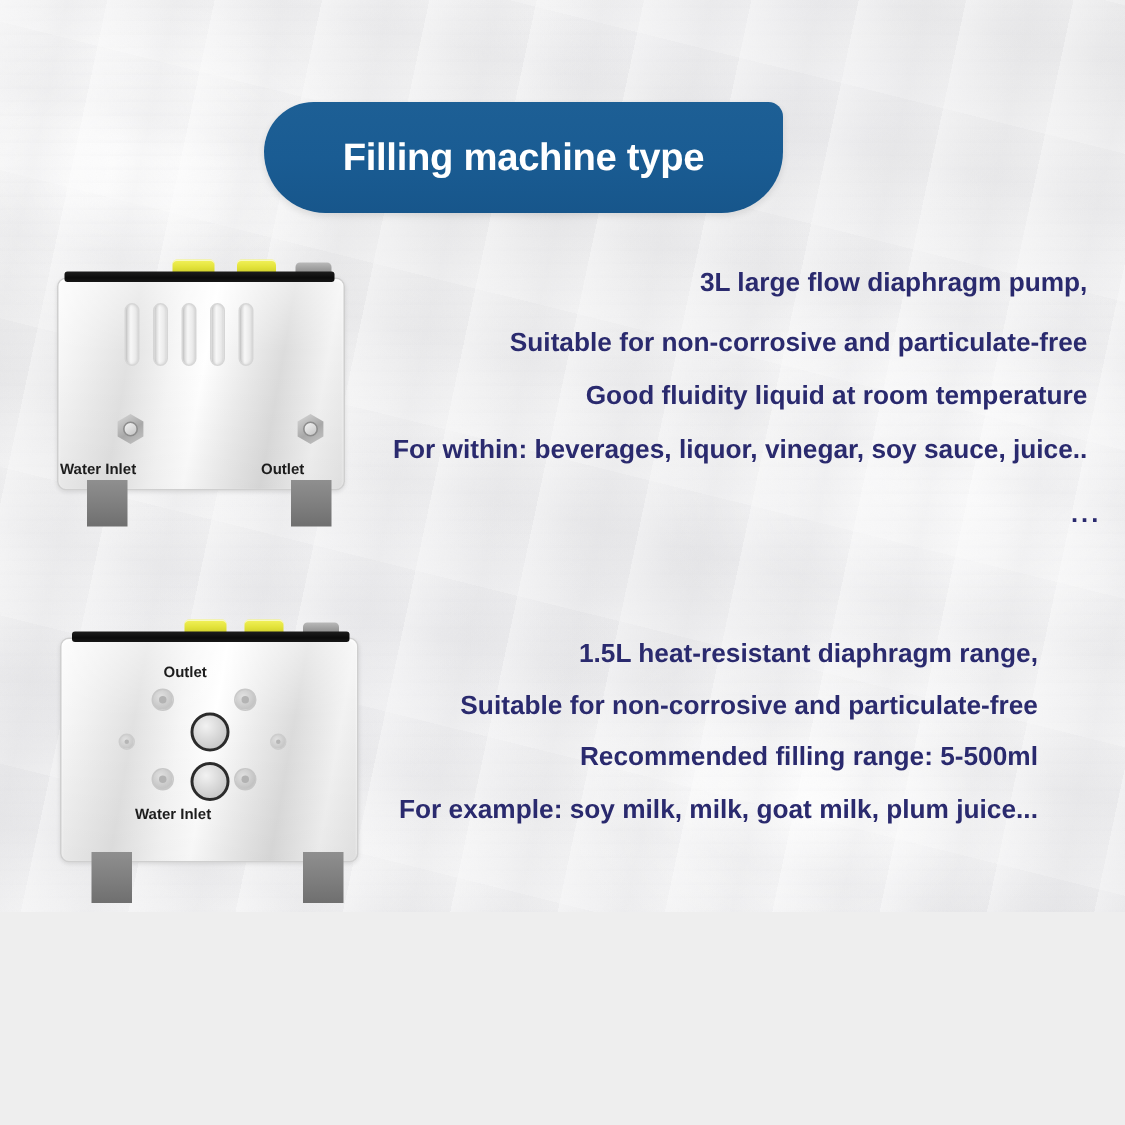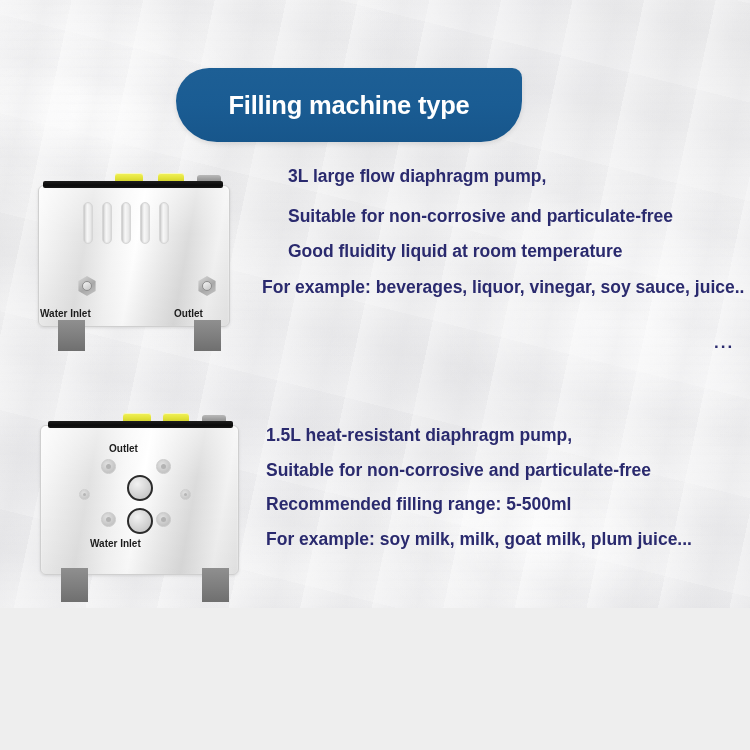--- a/index.html
+++ b/index.html
@@ -19,20 +19,21 @@
     width: 750px;
     height: 608px;
     overflow: hidden;
     background:
       radial-gradient(ellipse 220px 160px at 12% 18%, rgba(255,255,255,0.85), rgba(255,255,255,0) 70%),
       radial-gradient(ellipse 260px 190px at 68% 9%, rgba(236,236,238,0.9), rgba(255,255,255,0) 72%),
       radial-gradient(ellipse 300px 200px at 85% 52%, rgba(255,255,255,0.8), rgba(255,255,255,0) 70%),
       radial-gradient(ellipse 280px 200px at 30% 72%, rgba(238,238,240,0.85), rgba(255,255,255,0) 70%),
       radial-gradient(ellipse 240px 170px at 72% 88%, rgba(255,255,255,0.75), rgba(255,255,255,0) 70%),
       linear-gradient(165deg, #f2f2f3 0%, #ebebec 28%, #f0f0f1 46%, #e8e8ea 62%, #f1f1f2 80%, #e9e9eb 100%);
+    text-align: right;
   }
   
   .page::before {
     content: "";
     position: absolute;
     inset: 0;
     pointer-events: none;
     opacity: 0.55;
     background-image:
       repeating-linear-gradient(102deg, rgba(255,255,255,0.55) 0px, rgba(255,255,255,0) 26px, rgba(210,210,214,0.22) 44px, rgba(255,255,255,0) 70px),
@@ -293,25 +294,25 @@
       <div class="hexfit" style="left:158px; top:90px;">
         <div class="hex"></div>
         <div class="bore"></div>
       </div>
     </div>
 
     <div class="machine-label" style="left:10px; top:138px;">Water Inlet</div>
     <div class="machine-label" style="left:144px; top:138px;">Outlet</div>
   </div>
 
-  <div class="spec-block" style="left:262px; top:168px;">
+  <div class="spec-block" style="left:262px; top:180px;">
     <div class="spec-line" style="margin-left:26px; margin-bottom:22px;">3L large flow diaphragm pump,</div>
     <div class="spec-line" style="margin-left:26px; margin-bottom:18px;">Suitable for non-corrosive and particulate-free</div>
     <div class="spec-line" style="margin-left:26px; margin-bottom:18px;">Good fluidity liquid at room temperature</div>
-    <div class="spec-line" style="margin-left:0px;">For example: beverages, liquor, vinegar, soy sauce, juice..</div>
+    <div class="spec-line" style="margin-left:0px;">For within: beverages, liquor, vinegar, soy sauce, juice..</div>
   </div>
   <div class="dots-row" style="left:714px; top:333px;">...</div>
 
   <div class="machine" style="left:30px; top:410px; width:215px; height:200px;">
 
     <div class="cap cap-yellow" style="left:93px; width:28px;"></div>
     <div class="cap cap-yellow" style="left:133px; width:26px;"></div>
     <div class="cap cap-gray" style="left:172px; width:24px;"></div>
     <div class="machine-toprail" style="left:18px; width:185px;"></div>
 
@@ -330,19 +331,19 @@
       <div class="port-big" style="left:86px; top:82px;"></div>
       <div class="port-small" style="left:60px; top:86px;"></div>
       <div class="port-small" style="left:115px; top:86px;"></div>
     </div>
 
     <div class="machine-label" style="left:79px; top:33px;">Outlet</div>
     <div class="machine-label" style="left:60px; top:128px;">Water Inlet</div>
   </div>
 
   <div class="spec-block" style="left:266px; top:427px;">
-    <div class="spec-line" style="margin-bottom:17px;">1.5L heat-resistant diaphragm pump,</div>
+    <div class="spec-line" style="margin-bottom:17px;">1.5L heat-resistant diaphragm range,</div>
     <div class="spec-line" style="margin-bottom:17px;">Suitable for non-corrosive and particulate-free</div>
     <div class="spec-line" style="margin-bottom:17px;">Recommended filling range: 5-500ml</div>
     <div class="spec-line">For example: soy milk, milk, goat milk, plum juice...</div>
   </div>
 
 </div>
 
 </body></html>

